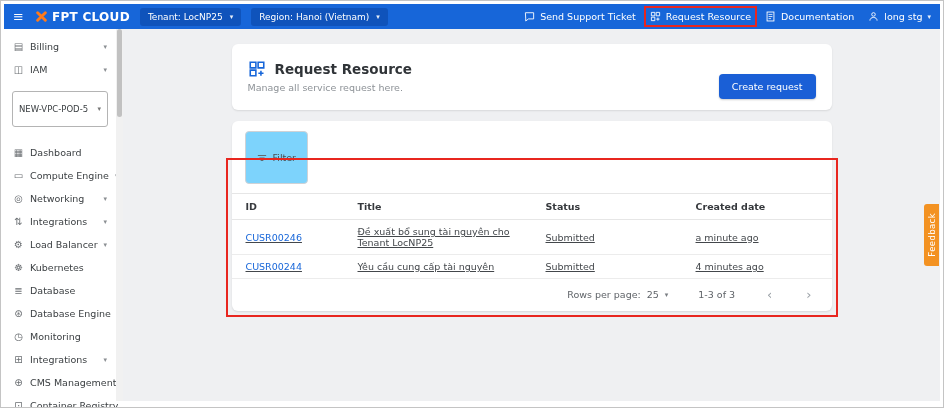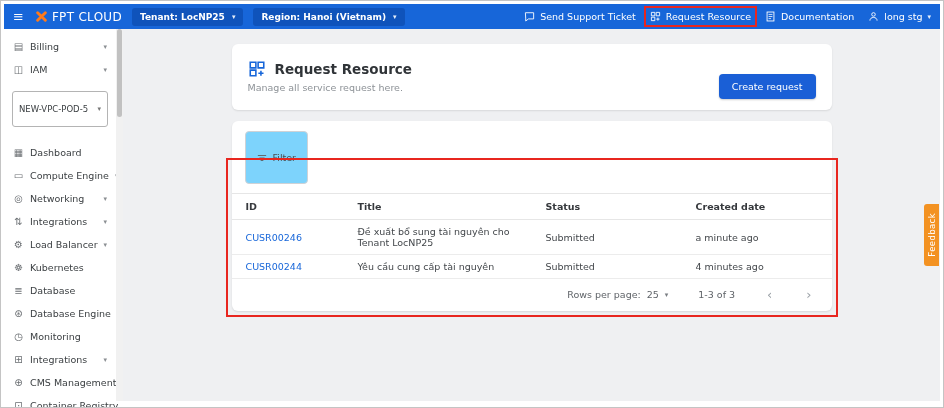--- a/index.html
+++ b/index.html
@@ -3,22 +3,22 @@
 <meta charset="utf-8">
 <style>
   * { margin:0; padding:0; box-sizing:border-box; }
   html,body { background:#ffffff; }
   body { font-family:"DejaVu Sans", sans-serif; }
   .page { width:944px; height:408px; border:1px solid #c4c4c4; background:#ffffff; padding:3px; position:relative; overflow:hidden; }
 
   
   .topbar { height:25px; background:#1766d9; display:flex; align-items:center; color:#fff; padding:0 9px; gap:10px; }
   .menu-btn { font-size:13px; line-height:1; cursor:pointer; margin-right:2px; }
-  .brand { display:flex; align-items:center; gap:5px; font-weight:normal; font-size:12px; letter-spacing:.3px; white-space:nowrap; }
-  .tb-select { background:#0f53bb; border-radius:3px; font-size:9px; padding:4px 8px; display:flex; gap:7px; align-items:center; cursor:pointer; white-space:nowrap;font-weight:bold; }
+  .brand { display:flex; align-items:center; gap:5px; font-weight:bold; font-size:12px; letter-spacing:.3px; white-space:nowrap; }
+  .tb-select { background:#0f53bb; border-radius:3px; font-size:9px; padding:4px 8px; display:flex; gap:7px; align-items:center; cursor:pointer; white-space:nowrap; }
   .tb-caret { font-size:7px; opacity:.9; }
   .tb-right { margin-left:auto; display:flex; align-items:center; gap:14px; font-size:9.5px; }
   .tb-link { display:flex; align-items:center; gap:5px; cursor:pointer; white-space:nowrap; position:relative;justify-content:center; }
   .tb-link svg { display:block; }
   .ring { position:absolute; border:2px solid #e8261f; pointer-events:none; }
   .ring-topbar { inset:-5px -6px; }
 
   
   .layout { display:flex; height:372px; }
 
@@ -41,21 +41,21 @@
   .title-row { display:flex; align-items:center; gap:9px; }
   .page-title { font-size:13.5px; font-weight:bold; color:#303438; }
   .subtitle { font-size:9.5px; color:#8d9297; margin-top:4px; }
   .create-btn { background:#1a5fd6; color:#fff; font-size:9.5px; padding:7px 13px; border-radius:4px; border:none; cursor:pointer; font-family:inherit; box-shadow:0 1px 2px rgba(0,0,0,.2); white-space:nowrap;margin-top:20px; }
 
   .table-card { margin-top:11px; padding:10px 0 4px 0; position:relative; }
   .filter-btn { margin:0 0 9px 13px; display:inline-flex; align-items:center; gap:6px; border:1px solid #cfd2d6; border-radius:4px; padding:20px 11px; font-size:9.5px; color:#4a4e52; background:#7dd3fc; cursor:pointer; font-family:inherit; }
 
   table { width:100%; border-collapse:collapse; font-size:9.5px; table-layout:fixed; }
   thead th { text-align:left; color:#36393d; font-weight:bold; padding:7px 10px; border-top:1px solid #e6e6e6; border-bottom:1px solid #e6e6e6; }
-  tbody td { padding:6px 10px; color:#43474b; border-bottom:1px solid #ececec; vertical-align:middle; }
+  tbody td { padding:6px 10px; color:#43474b; border-bottom:1px solid #ececec; vertical-align:middle;text-decoration:underline; }
   th:first-child, td:first-child { padding-left:14px; }
   .link-id { color:#1766d9; cursor:pointer; }
 
   .pagination { display:flex; justify-content:flex-end; align-items:center; gap:30px; padding:9px 18px 6px 28px; font-size:9.5px; color:#5f6368; }
   .rpp { display:flex; align-items:center; gap:6px; cursor:pointer; }
   .rpp .caret { font-size:7px; color:#7a7e82; }
   .pg-chevron { color:#9aa0a6; font-size:13px; line-height:1; cursor:pointer; padding:0 2px; }
 
   .ring-table { left:-6px; right:-6px; top:37px; bottom:-6px; }
 

